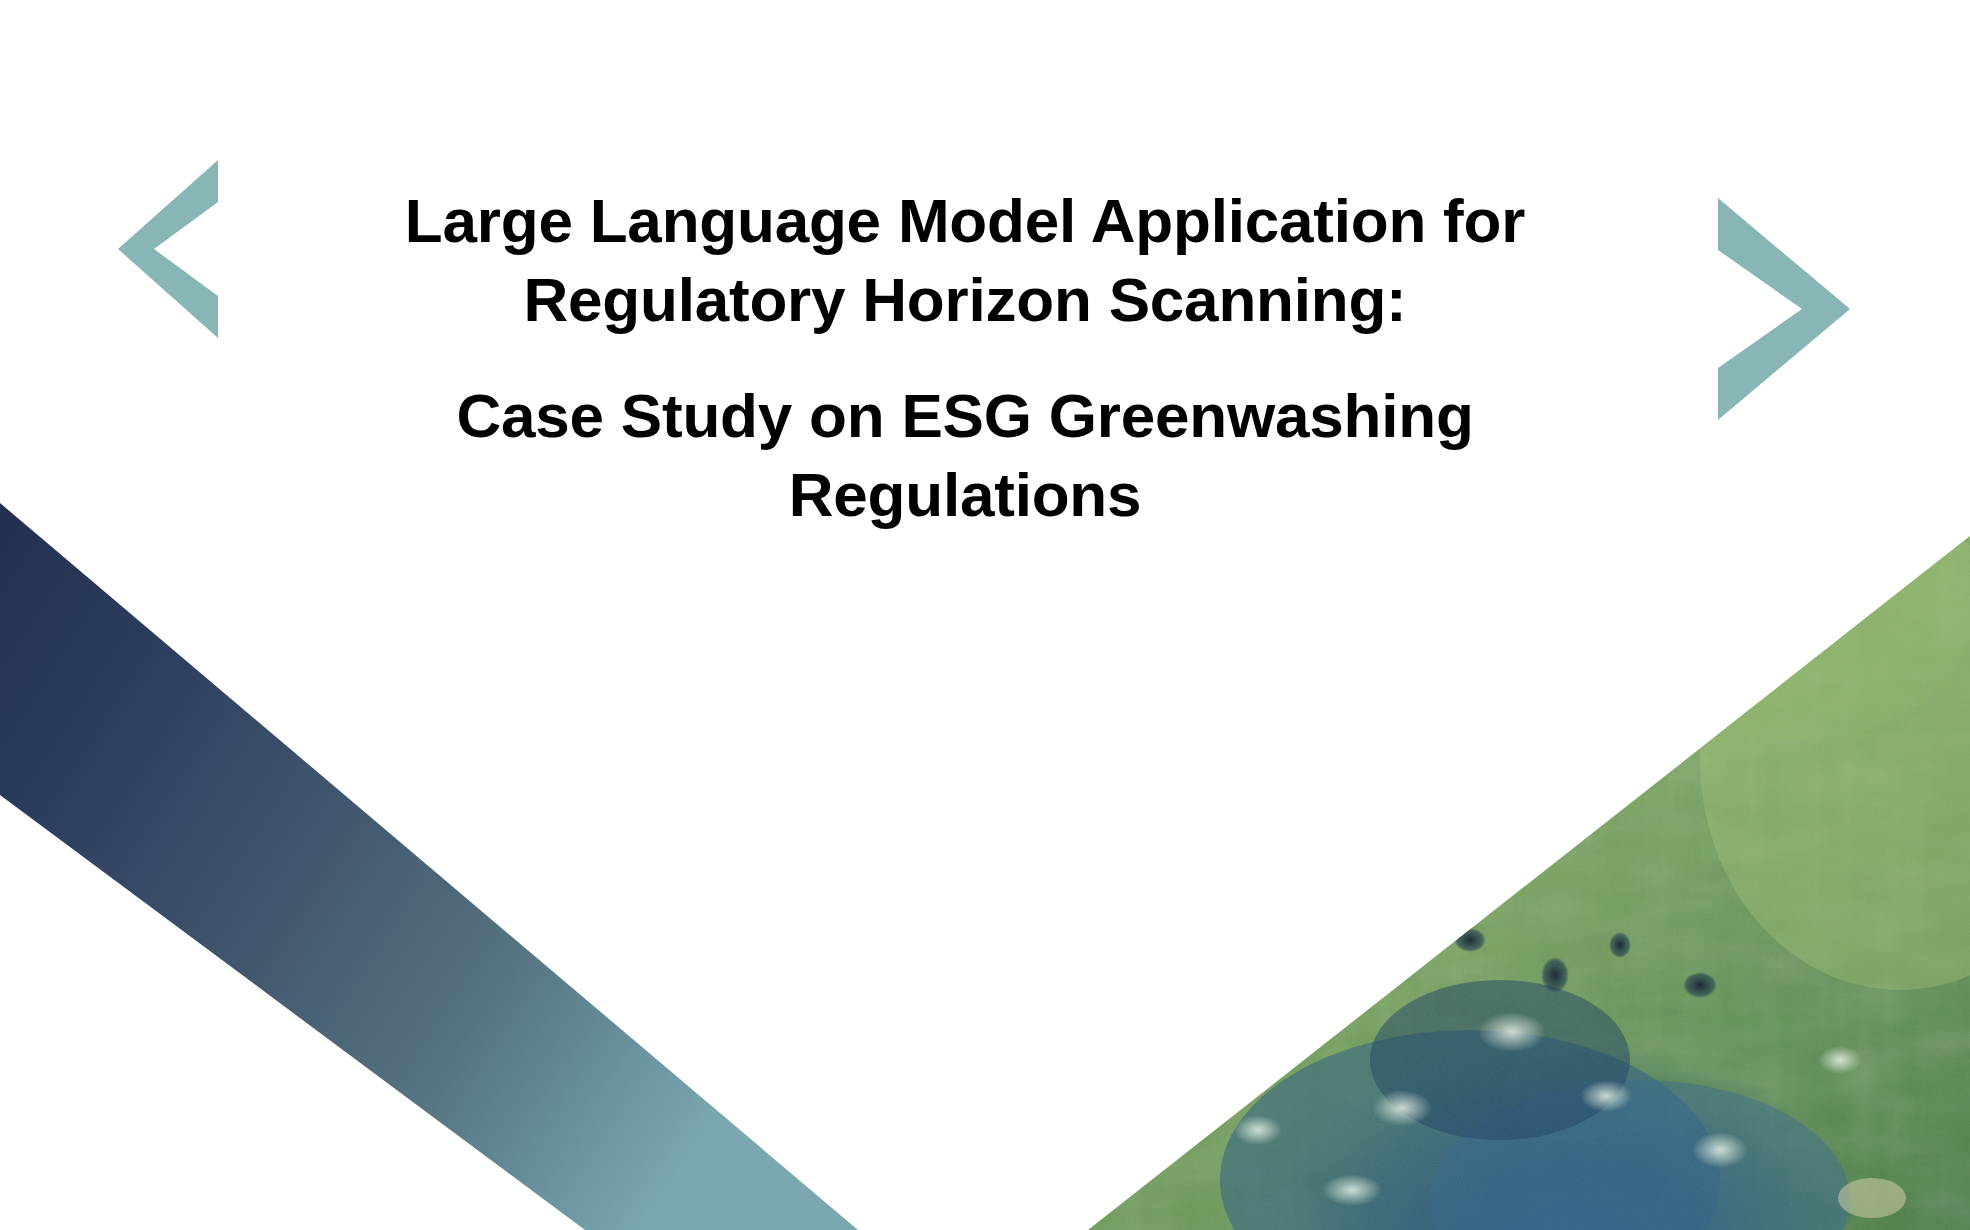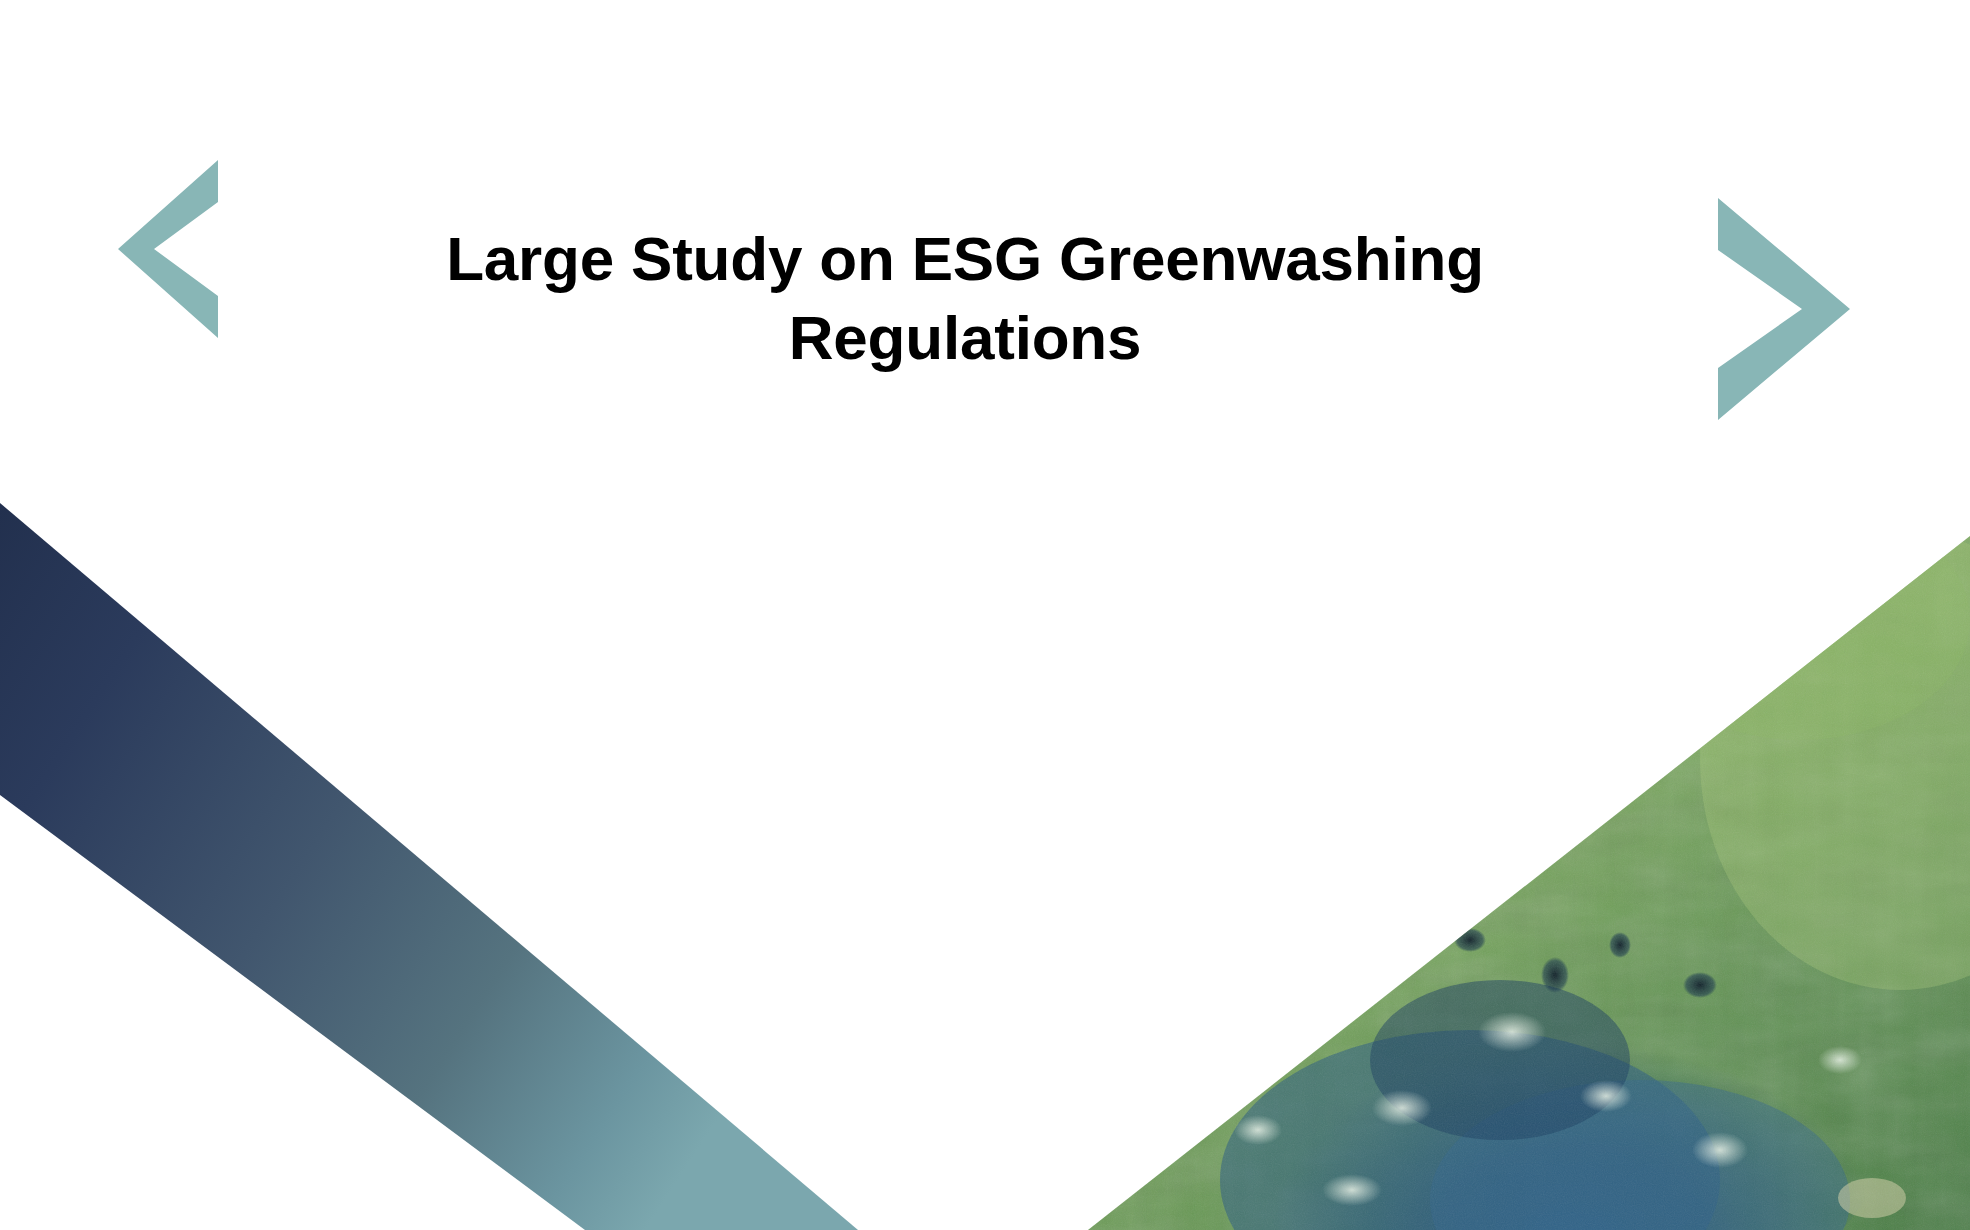--- a/index.html
+++ b/index.html
@@ -195,16 +195,17 @@
     </svg>
   </div>
 
   <div class="chevron" id="chevron-right">
     <svg viewBox="0 0 132 222" preserveAspectRatio="none" aria-hidden="true">
       <polygon points="0,0 0,52 84,111 0,170 0,222 132,111" fill="#88B6B6"></polygon>
     </svg>
   </div>
 
   <div id="title-block">
-    <p class="title-para" id="title-para-2">Large Study on ESG Greenwashing Regulations</p>
+    <p class="title-para" id="title-para-1">Large Language Model Application for Regulatory Horizon Scanning:</p>
+    <p class="title-para" id="title-para-2">Case Study on ESG Greenwashing Regulations</p>
   </div>
 
 </div>
 
 </body></html>

